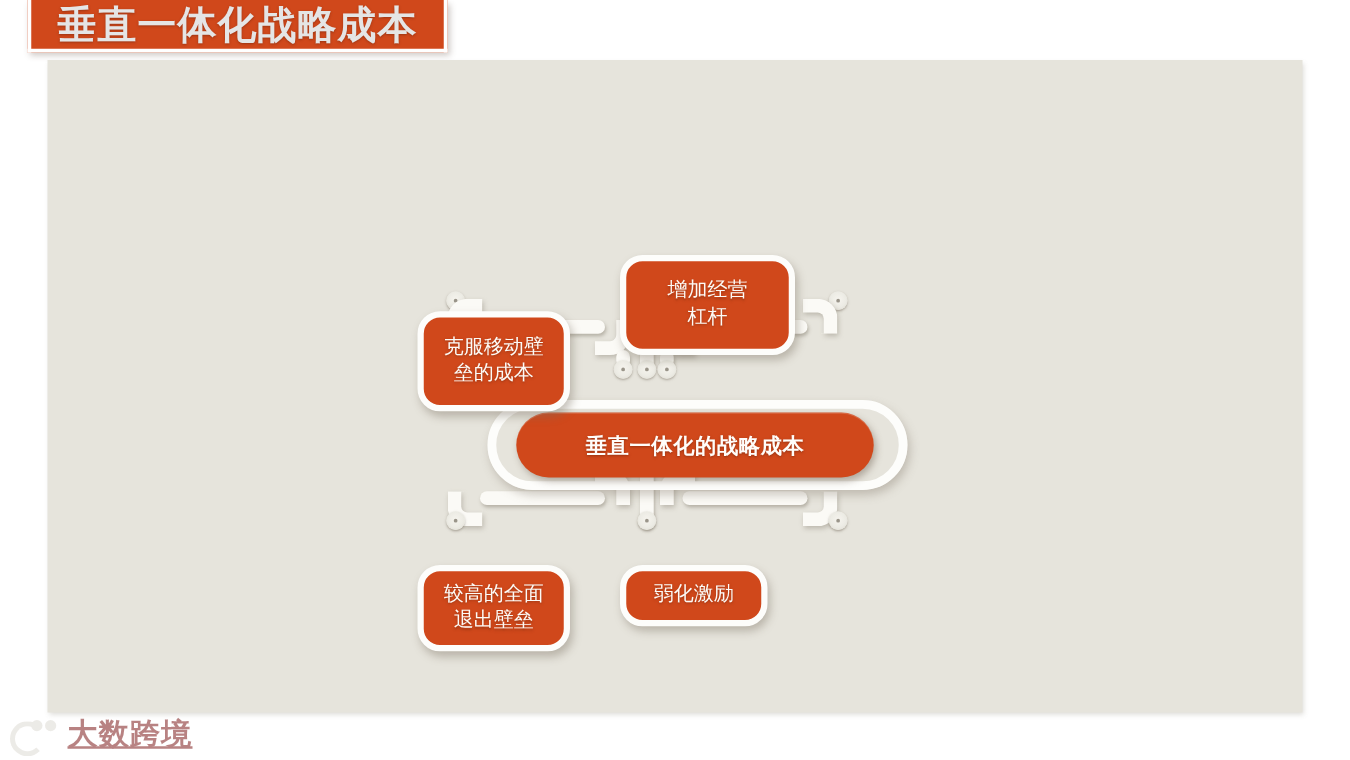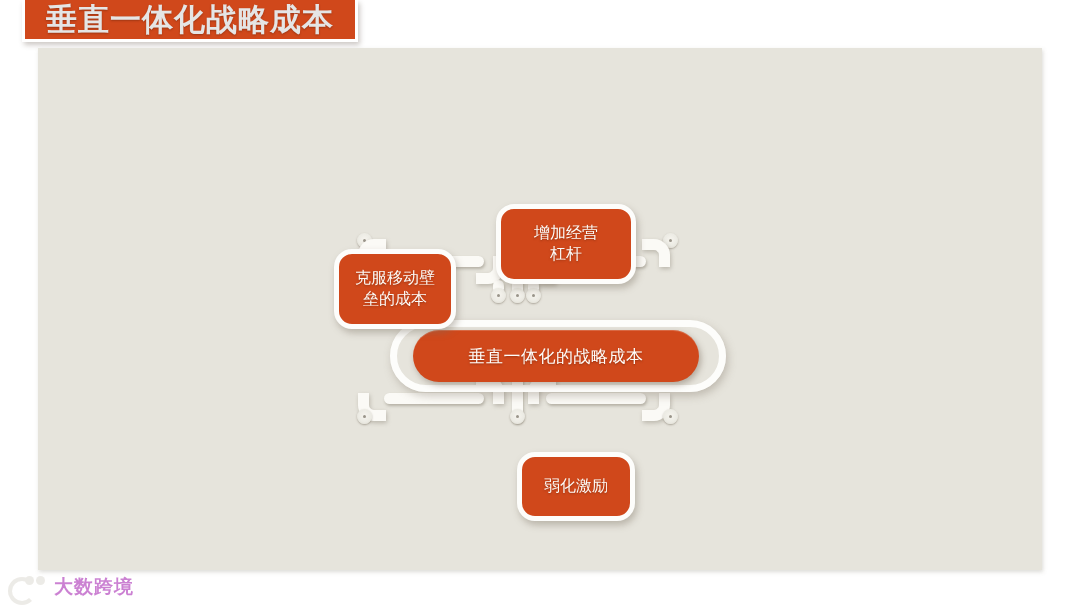--- a/index.html
+++ b/index.html
@@ -49,37 +49,37 @@
     white-space:pre-line;
     padding:0 4px;
   }
 
   
   #box-t1{left:296px;top:156px;width:122px;height:80px;margin-top:45px;}
   #box-t2{left:458px;top:156px;width:140px;height:80px;}
   #box-t3{left:620px;top:151px;width:118px;height:85px;}
   
   #box-b1{left:296px;top:404px;width:122px;height:69px;}
-  #box-b2{left:479px;top:404px;width:118px;height:69px;}
+  #box-b2{left:458px;top:404px;width:118px;height:49px;}
   #box-b3{left:620px;top:404px;width:118px;height:69px;}
 
   
   #center-ring{
     position:absolute;left:352px;top:272px;width:336px;height:72px;
     border:7px solid #fdfdfb;border-radius:40px;box-sizing:border-box;
     box-shadow:2px 4px 8px rgba(120,110,95,.35);
   }
   #center-pill{
     position:absolute;left:375px;top:282px;width:286px;height:52px;
     background:#d0481b;border-radius:30px;
     box-shadow:2px 3px 6px rgba(110,95,80,.45), inset 0 1px 0 rgba(255,255,255,.18);
     display:flex;align-items:center;justify-content:center;
   }
   #center-pill .lbl{
-    color:#fffdfa;font-size:17px;font-weight:normal;letter-spacing:.5px;
+    color:#fffdfa;font-size:17px;font-weight:bold;letter-spacing:.5px;
     text-shadow:0 1px 2px rgba(110,35,10,.6);white-space:nowrap;
   }
 
   
   .pipe{
     position:absolute;background:#fbfaf6;border-radius:7px;
     box-shadow:1px 2px 3px rgba(125,118,102,.45);
   }
   .pipe.v{width:11px;border-radius:6px;}
   .pipe.h{height:11px;border-radius:6px;}
@@ -120,22 +120,23 @@
   }
   #wm-mark .c2{
     position:absolute;left:17px;top:1px;width:9px;height:9px;border-radius:50%;
     background:#dedbd4;
   }
   #wm-mark .c3{
     position:absolute;left:28px;top:1px;width:9px;height:9px;border-radius:50%;
     background:#dedbd4;
   }
   #wm-text{
-    color:#a21caf;font-size:19px;font-weight:bold;letter-spacing:1px;
+    color:#7f1d1d;font-size:24px;font-weight:bold;letter-spacing:1px;
     white-space:nowrap;
+    text-decoration:underline;
   }
 </style>
 </head>
 <body>
 
 <div id="title-banner">
   <span class="ttl">垂直一体化战略成本</span>
 </div>
 
 <div id="stage">
@@ -185,20 +186,24 @@
 
   <div class="nodebox" id="box-t1">
     <span class="lbl">克服移动壁
 垒的成本</span>
   </div>
   <div class="nodebox" id="box-t2">
     <span class="lbl">增加经营
 杠杆</span>
   </div>
 
+  <div class="nodebox" id="box-b1">
+    <span class="lbl">较高的全面
+退出壁垒</span>
+  </div>
   <div class="nodebox" id="box-b2">
     <span class="lbl">弱化激励</span>
   </div>
 
 </div>
 
 <div id="watermark">
   <span id="wm-mark">
     <span class="c1"></span>
       <span class="c2"></span>

